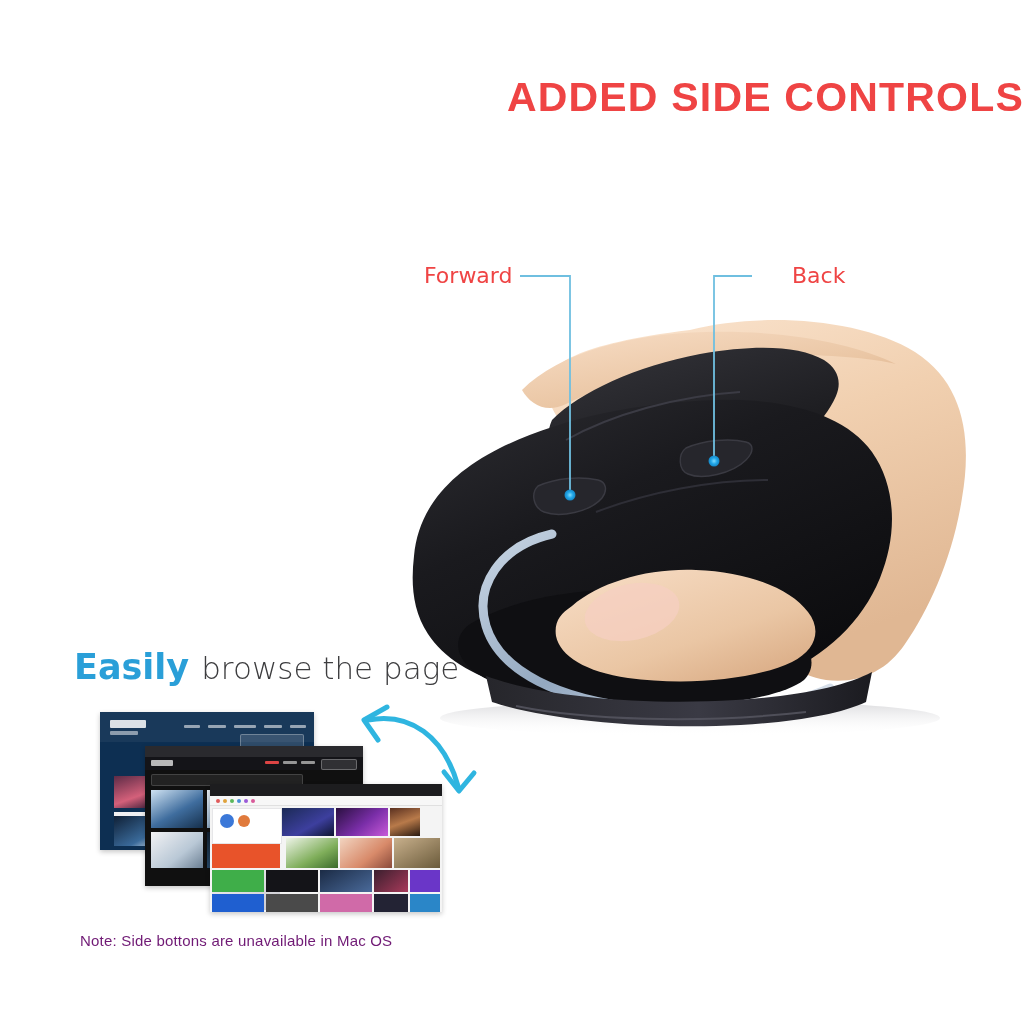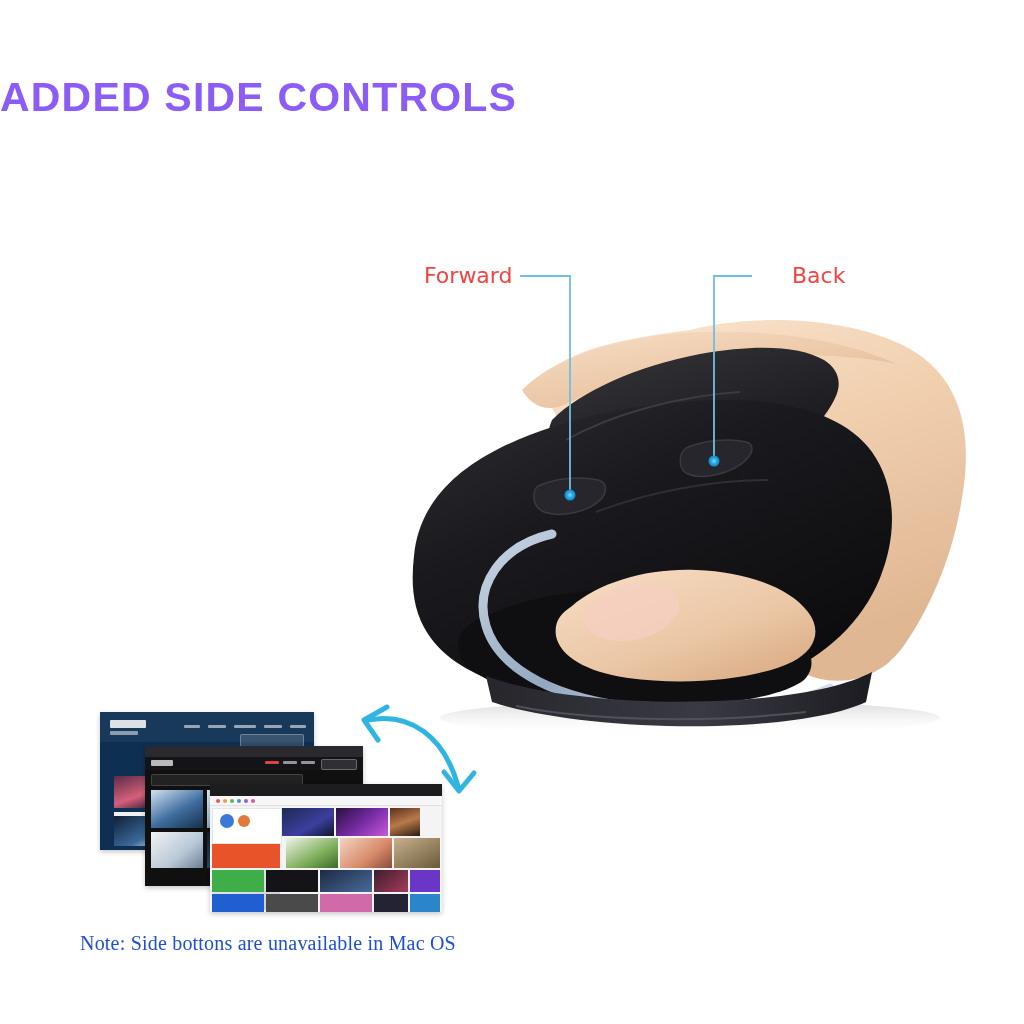--- a/index.html
+++ b/index.html
@@ -17,25 +17,25 @@
     background: #ffffff;
     overflow: hidden;
   }
 
   
   .headline {
     position: absolute;
     left: 0;
     top: 74px;
     width: 1024px;
-    text-align: left;
+    text-align: right;
     font-size: 41px;
     font-weight: 700;
     letter-spacing: 1.2px;
-    color: #8b5cf6;
+    color: #ef4444;
     font-family: "Liberation Sans", sans-serif;
   }
   .subhead {
     position: absolute;
     left: 0;
     top: 130px;
     width: 1024px;
     text-align: center;
     font-size: 33px;
     font-weight: 300;
@@ -84,24 +84,24 @@
     color: #3d3d3f;
     font-family: "DejaVu Sans", sans-serif;
     margin-left: 12px;
   }
 
   
   .note {
     position: absolute;
     left: 80px;
     top: 932px;
-    font-size: 20px;
+    font-size: 15px;
     font-weight: 400;
-    color: #1d4ed8;
-    font-family: Liberation Serif, serif;
+    color: #701a75;
+    font-family: Liberation Sans, sans-serif;
     letter-spacing: 0.2px;
   }
 
   
   .win {
     position: absolute;
     overflow: hidden;
     box-shadow: 0 2px 5px rgba(0,0,0,0.22);
   }
   #win-back {
@@ -266,20 +266,23 @@
 
     <polyline fill="none" stroke="#6fbfe0" stroke-width="1.8" points="752,276 714,276 714,461"></polyline>
 
     <circle cx="570" cy="495" r="5.5" fill="url(#dotGlow)"></circle>
     <circle cx="714" cy="461" r="5.5" fill="url(#dotGlow)"></circle>
   </svg>
 
   <div class="callout-label" id="label-forward">Forward</div>
   <div class="callout-label" id="label-back">Back</div>
 
+  <div class="easily-line">
+    <span class="easily-strong">Easily</span><span class="easily-rest">browse the page</span>
+  </div>
 
   <svg class="leader-svg" viewBox="0 0 1024 1024" xmlns="http://www.w3.org/2000/svg" aria-hidden="true">
     <path fill="none" stroke="#2fb5e0" stroke-width="5" stroke-linecap="round" d="M368 720 C410 712, 444 736, 458 786"></path>
     <path fill="none" stroke="#2fb5e0" stroke-width="5" stroke-linecap="round" stroke-linejoin="round" d="M387 707 L364 720 L378 740"></path>
     <path fill="none" stroke="#2fb5e0" stroke-width="5" stroke-linecap="round" stroke-linejoin="round" d="M444 772 L459 791 L474 773"></path>
   </svg>
 
   <div class="win" id="win-back">
     <div class="wb-topbar" style="height:30px;background:rgba(255,255,255,0.05);"></div>
     <div class="wb-logo" style="left:10px;top:8px;width:36px;height:8px;"></div>

